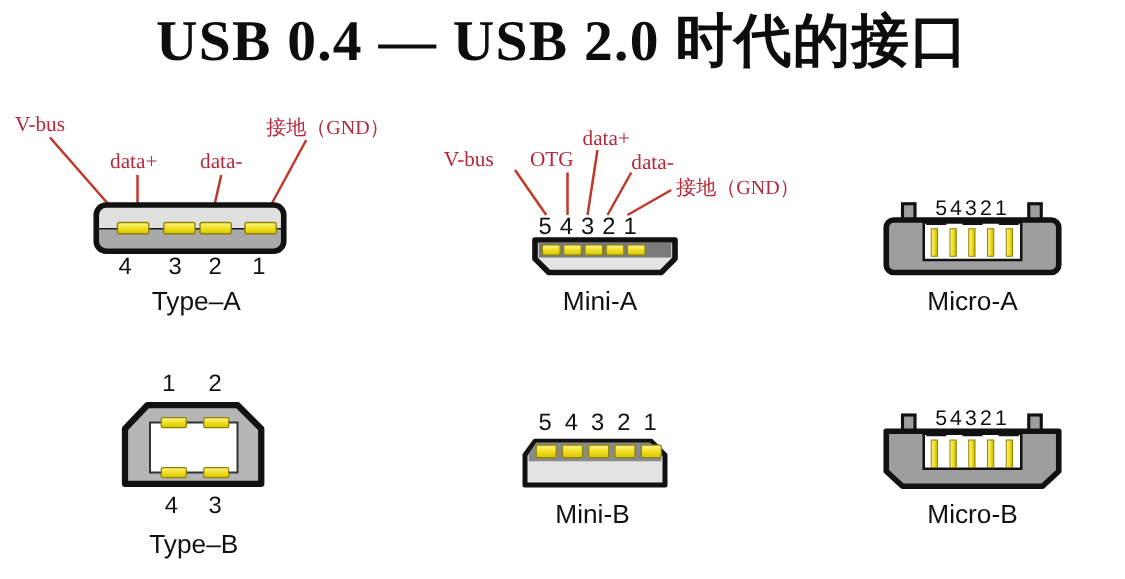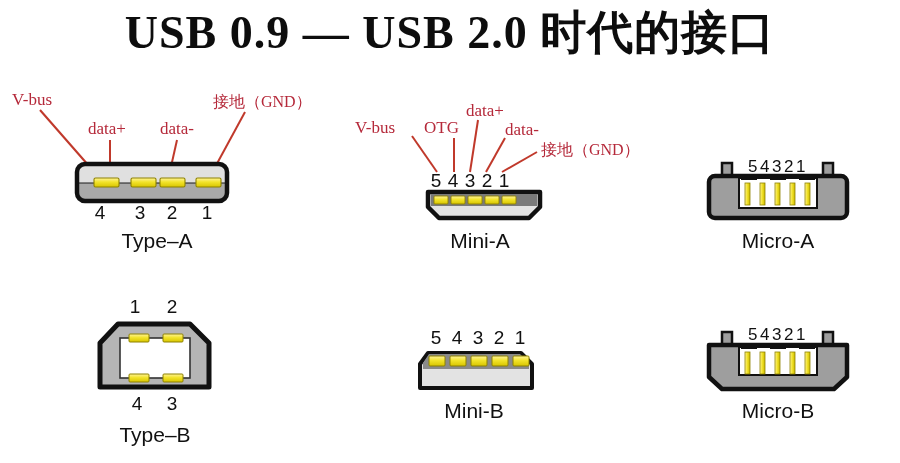--- a/index.html
+++ b/index.html
@@ -75,21 +75,21 @@
   .outline {
     stroke: #111111;
     fill: none;
   }
 </style>
 </head>
 <body>
 
 <div id="stage">
 
-  <div id="page-title">USB 0.9 — USB 2.0 时代的接口</div>
+  <div id="page-title">USB 0.4 — USB 2.0 时代的接口</div>
 
   <svg class="svg-layer" width="900" height="463" viewBox="0 0 900 463">
 
     <defs>
       <linearGradient id="pinGrad" x1="0" y1="0" x2="0" y2="1">
         <stop offset="0%" stop-color="#fff39a"></stop>
         <stop offset="45%" stop-color="#f2e32a"></stop>
         <stop offset="100%" stop-color="#d8c500"></stop>
       </linearGradient>
       <linearGradient id="pinGradV" x1="0" y1="0" x2="1" y2="0">

